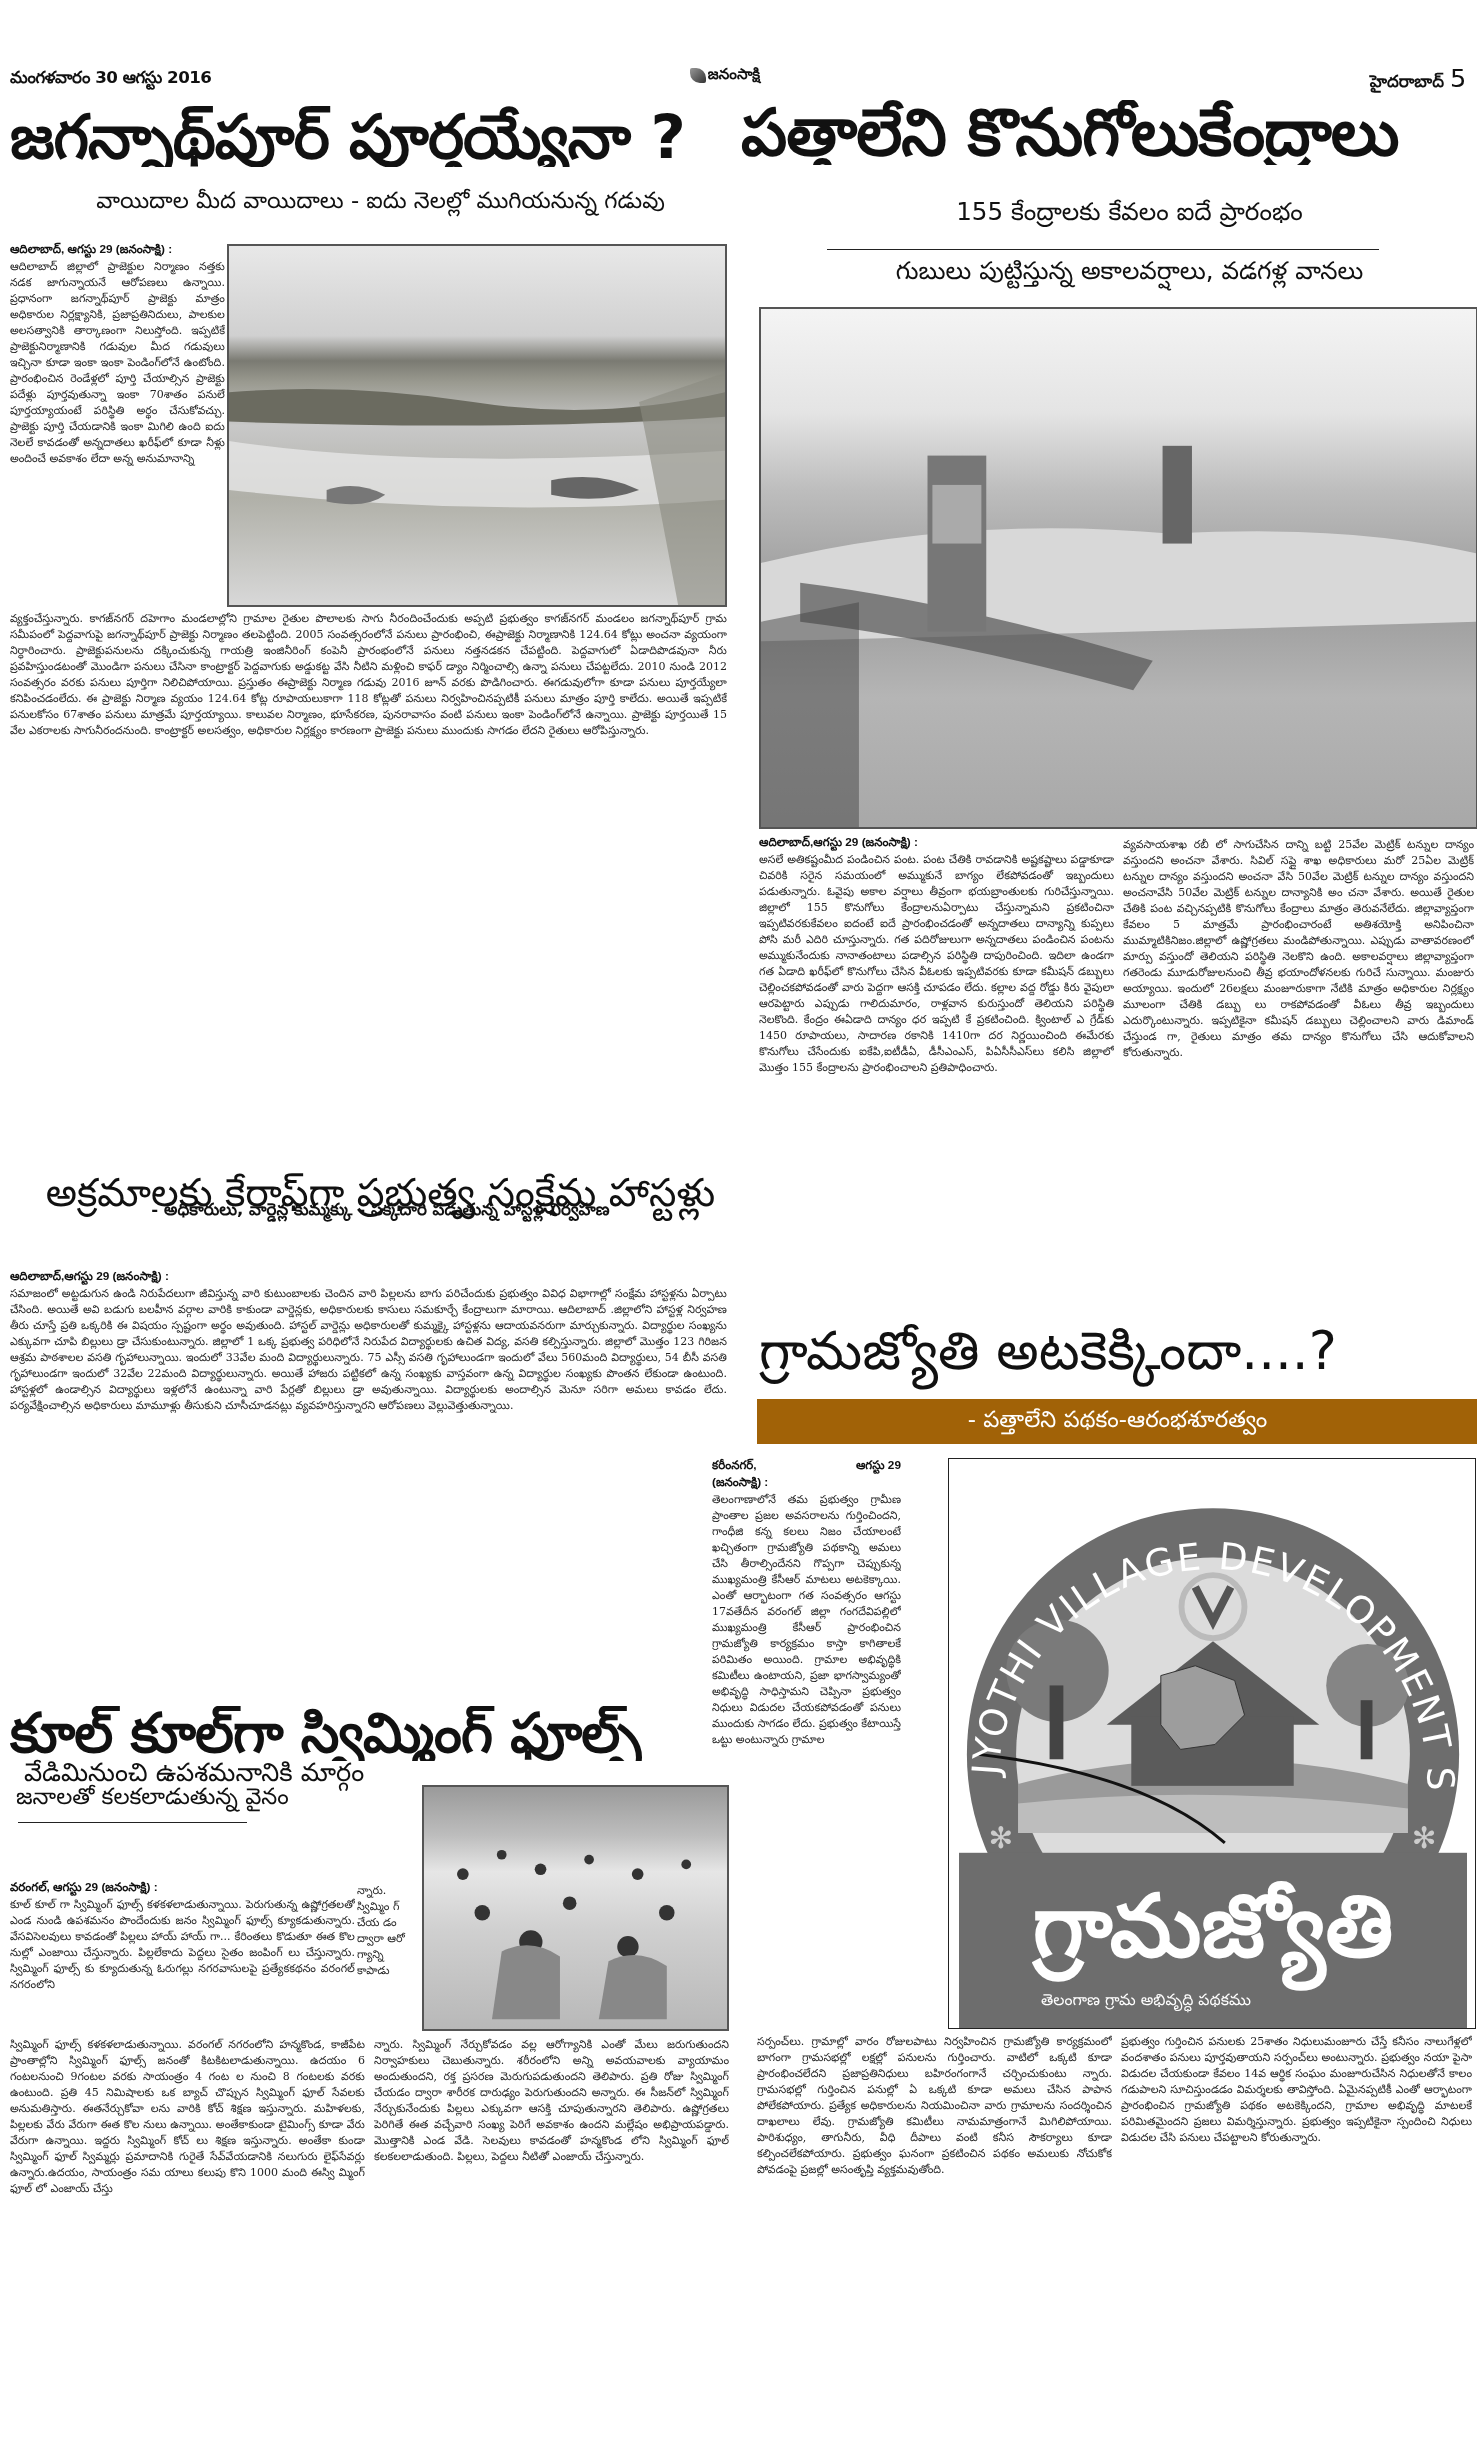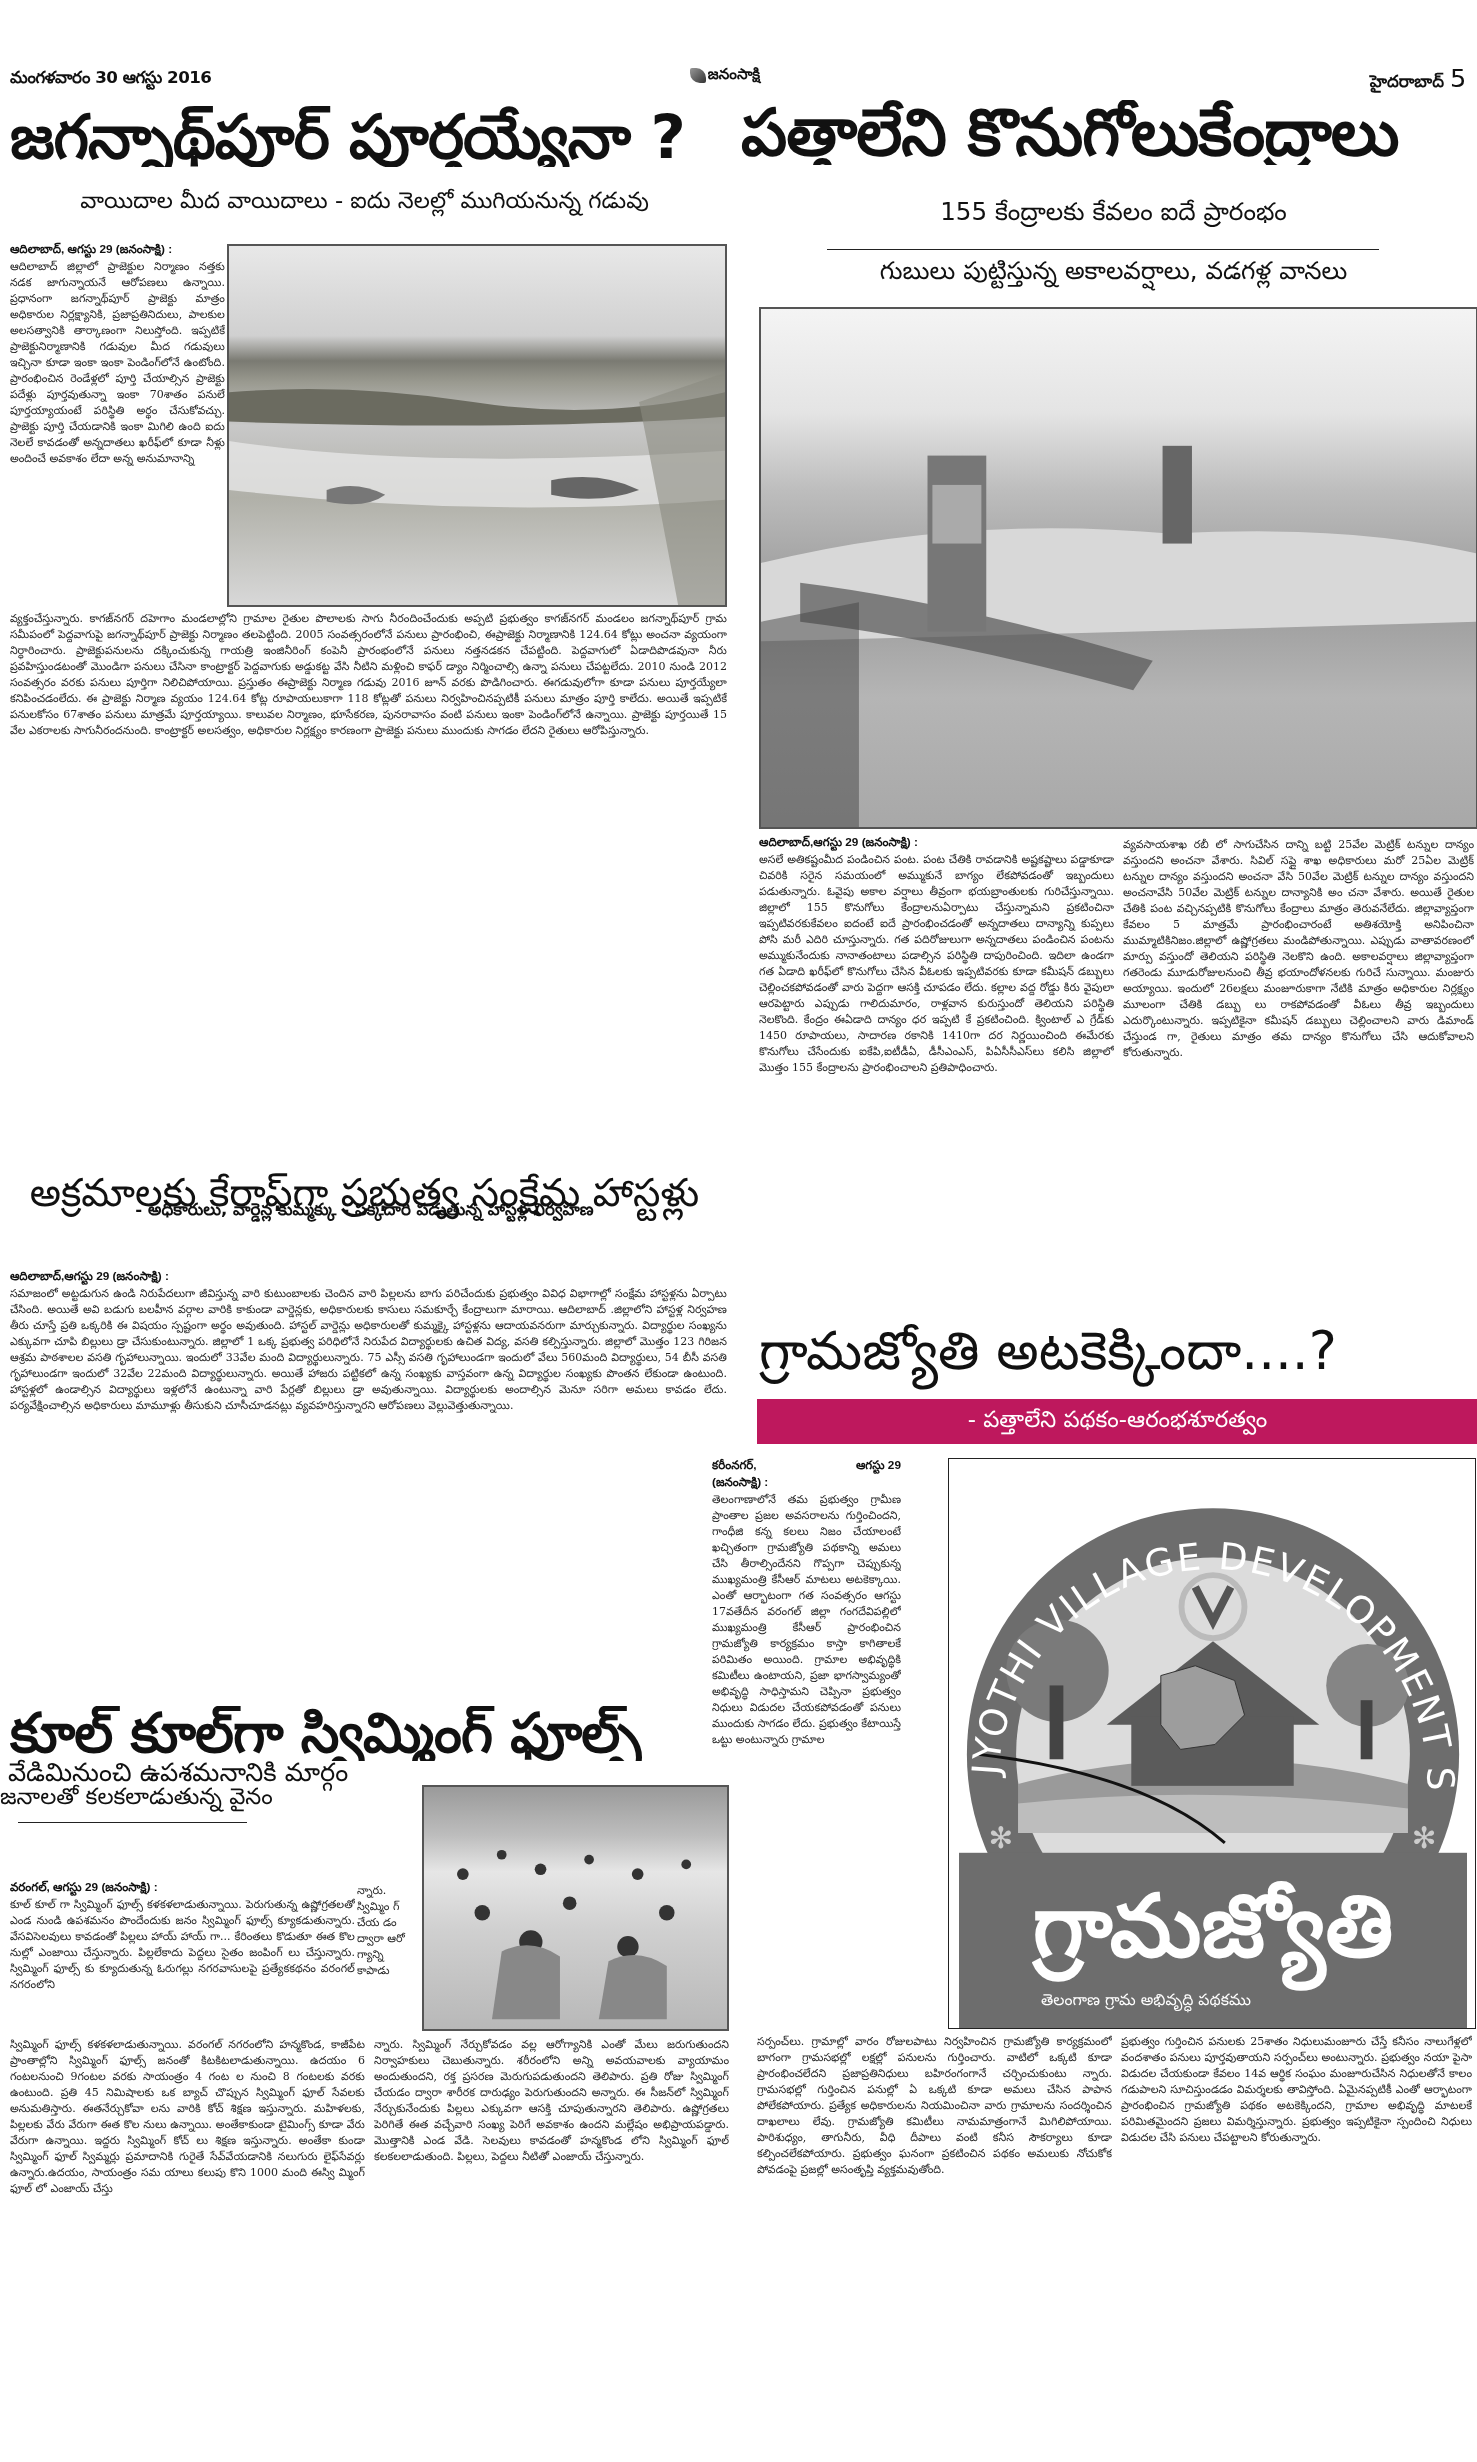--- a/index.html
+++ b/index.html
@@ -7,21 +7,21 @@
   .abs{position:absolute;}
   .masthead{top:67px;left:0;width:1478px;height:25.6px;}
   .mh-date{left:9.9px;top:0;font-size:16.7px;font-weight:bold;letter-spacing:-0.5px;}
   .mh-logo{left:690px;top:-2px;font-size:15px;font-weight:bold;display:flex;align-items:center;gap:2px;}
   .mh-logo .leaf{width:15.8px;height:15.8px;background:linear-gradient(135deg,#999,#333);border-radius:2px 9.9px 2px 9.9px;}
   .mh-city{right:11.8px;top:-3.9px;font-size:16.7px;font-weight:bold;display:flex;align-items:baseline;gap:5.9px;}
   .mh-city .pg{font-size:25.6px;font-weight:normal;}
   .headline{font-weight:900;letter-spacing:-1px;line-height:1;white-space:nowrap;overflow:hidden;}
   .h1{left:9.9px;top:106px;width:709px;font-size:61px;}
   .h2{left:741px;top:100px;width:729px;font-size:65px;}
-  .sub{font-size:23.6px;white-space:nowrap;text-align:center;}
+  .sub{font-size:23.6px;white-space:nowrap;text-align:center;padding-left:16px;}
   .body{font-family:"DejaVu Serif",serif;font-size:11px;line-height:16px;text-align:justify;color:#222;overflow:hidden;}
   .photo{background:#bbb;border:2px solid #555;box-sizing:border-box;overflow:hidden;}
   .rule{background:#111;height:2px;}
   .byline{font-family:Liberation Sans, sans-serif;font-size:11.8px;font-weight:bold;}
 </style>
 </head>
 <body>
 
 <div class="abs masthead">
   <div class="abs mh-date">మంగళవారం 30 ఆగస్టు 2016</div>
@@ -78,21 +78,21 @@
 <div class="abs body" style="left:1123px;top:837px;width:351px;height:453px;">వ్యవసాయశాఖ రబీ లో సాగుచేసిన దాన్ని బట్టి 25వేల మెట్రిక్ టన్నుల దాన్యం వస్తుందని అంచనా వేశారు. సివిల్ సప్లై శాఖ అధికారులు మరో 25ఏల మెట్రిక్ టన్నుల దాన్యం వస్తుందని అంచనా వేసి 50వేల మెట్రిక్ టన్నుల దాన్యం వస్తుందని అంచనావేసి 50వేల మెట్రిక్ టన్నుల దాన్యానికి అం చనా వేశారు. అయితే రైతుల చేతికి పంట వచ్చినప్పటికి కొనుగోలు కేంద్రాలు మాత్రం తెరువనేలేదు. జిల్లావ్యాప్తంగా కేవలం 5 మాత్రమే ప్రారంభించారంటే అతిశయోక్తి అనిపించినా ముమ్మాటికినిజం.జిల్లాలో ఉష్ణోగ్రతలు మండిపోతున్నాయి. ఎప్పుడు వాతావరణంలో మార్పు వస్తుందో తెలియని పరిస్థితి నెలకొని ఉంది. అకాలవర్షాలు జిల్లావ్యాప్తంగా గతరెండు మూడురోజులనుంచి తీవ్ర భయాందోళనలకు గురిచే సున్నాయి. మంజురు అయ్యాయి. ఇందులో 26లక్షలు మంజూరుకాగా నేటికి మాత్రం అధికారుల నిర్లక్ష్యం మూలంగా చేతికి డబ్బు లు రాకపోవడంతో వీఓలు తీవ్ర ఇబ్బందులు ఎదుర్కొంటున్నారు. ఇప్పటికైనా కమీషన్ డబ్బులు చెల్లించాలని వారు డిమాండ్ చేస్తుండ గా, రైతులు మాత్రం తమ దాన్యం కొనుగోలు చేసి ఆదుకోవాలని కోరుతున్నారు.</div>
 
 <div class="abs sub" style="left:0;top:1170px;width:729px;font-size:39px;font-weight:normal;">అక్రమాలకు కేరాఫ్‌గా ప్రభుత్వ సంక్షేమ హాస్టళ్లు</div>
 <div class="abs sub" style="left:0;top:1199px;width:729px;font-size:16.7px;font-weight:bold;">- అధికారులు, వార్డెన్ల కుమ్మక్కు - పక్కదారి పడుతున్న హాస్టళ్ల నిర్వహణ</div>
 <div class="abs" style="left:9.9px;top:1269px;width:717px;height:414px;">
   <div class="byline">ఆదిలాబాద్,ఆగస్టు 29 (జనంసాక్షి) :</div>
   <div class="body" style="height:394px;">సమాజంలో అట్టడుగున ఉండి నిరుపేదలుగా జీవిస్తున్న వారి కుటుంబాలకు చెందిన వారి పిల్లలను బాగు పరిచేందుకు ప్రభుత్వం వివిధ విభాగాల్లో సంక్షేమ హాస్టళ్లను ఏర్పాటు చేసింది. అయితే అవి బడుగు బలహీన వర్గాల వారికి కాకుండా వార్డెన్లకు, అధికారులకు కాసులు సమకూర్చే కేంద్రాలుగా మారాయి. ఆదిలాబాద్ .జిల్లాలోని హాస్టళ్ల నిర్వహణ తీరు చూస్తే ప్రతి ఒక్కరికి ఈ విషయం స్పష్టంగా అర్థం అవుతుంది. హాస్టల్ వార్డెన్లు అధికారులతో కుమ్మక్కై హాస్టళ్లను ఆదాయవనరుగా మార్చుకున్నారు. విద్యార్థుల సంఖ్యను ఎక్కువగా చూపి బిల్లులు డ్రా చేసుకుంటున్నారు. జిల్లాలో 1 ఒక్క ప్రభుత్వ పరిధిలోనే నిరుపేద విద్యార్థులకు ఉచిత విద్య, వసతి కల్పిస్తున్నారు. జిల్లాలో మొత్తం 123 గిరిజన ఆశ్రమ పాఠశాలల వసతి గృహాలున్నాయి. ఇందులో 33వేల మంది విద్యార్థులున్నారు. 75 ఎస్సీ వసతి గృహాలుండగా ఇందులో వేలు 560మంది విద్యార్థులు, 54 బీసీ వసతి గృహాలుండగా ఇందులో 32వేల 22మంది విద్యార్థులున్నారు. అయితే హాజరు పట్టికలో ఉన్న సంఖ్యకు వాస్తవంగా ఉన్న విద్యార్థుల సంఖ్యకు పొంతన లేకుండా ఉంటుంది. హాస్టళ్లలో ఉండాల్సిన విద్యార్థులు ఇళ్లలోనే ఉంటున్నా వారి పేర్లతో బిల్లులు డ్రా అవుతున్నాయి. విద్యార్థులకు అందాల్సిన మెనూ సరిగా అమలు కావడం లేదు. పర్యవేక్షించాల్సిన అధికారులు మామూళ్లు తీసుకుని చూసీచూడనట్లు వ్యవహరిస్తున్నారని ఆరోపణలు వెల్లువెత్తుతున్నాయి.</div>
 </div>
 
 <div class="abs sub" style="left:749px;top:1320px;width:729px;font-size:53px;font-weight:normal;text-align:left;padding-left:9.9px;">గ్రామజ్యోతి అటకెక్కిందా....?</div>
-<div class="abs" style="left:757px;top:1399px;width:721px;height:45px;background:#be185d;color:#fff;font-size:22.7px;display:flex;align-items:center;justify-content:center;">
+<div class="abs" style="left:757px;top:1399px;width:721px;height:45px;background:#a16207;color:#fff;font-size:22.7px;display:flex;align-items:center;justify-content:center;">
   <span>- పత్తాలేని పథకం-ఆరంభశూరత్వం</span>
 </div>
 
 <div class="abs" style="left:712px;top:1458px;width:189px;height:552px;">
   <div class="byline" style="display:flex;justify-content:space-between;">
     <span>కరీంనగర్,</span>
     <span>ఆగస్టు 29</span>
   </div>
   <div class="byline">(జనంసాక్షి) :</div>
   <div class="body" style="height:512px;">తెలంగాణాలోనే తమ ప్రభుత్వం గ్రామీణ ప్రాంతాల ప్రజల అవసరాలను గుర్తించిందని, గాంధీజి కన్న కలలు నిజం చేయాలంటే ఖచ్చితంగా గ్రామజ్యోతి పథకాన్ని అమలు చేసి తీరాల్సిందేనని గొప్పగా చెప్పుకున్న ముఖ్యమంత్రి కేసీఆర్ మాటలు అటకెక్కాయి. ఎంతో ఆర్భాటంగా గత సంవత్సరం ఆగస్టు 17వతేదీన వరంగల్ జిల్లా గంగదేవిపల్లిలో ముఖ్యమంత్రి కేసీఆర్ ప్రారంభించిన గ్రామజ్యోతి కార్యక్రమం కాస్తా కాగితాలకే పరిమితం అయింది. గ్రామాల అభివృద్ధికి కమిటీలు ఉంటాయని, ప్రజా భాగస్వామ్యంతో అభివృద్ధి సాధిస్తామని చెప్పినా ప్రభుత్వం నిధులు విడుదల చేయకపోవడంతో పనులు ముందుకు సాగడం లేదు. ప్రభుత్వం కేటాయిస్తే ఒట్టు అంటున్నారు గ్రామాల</div>

